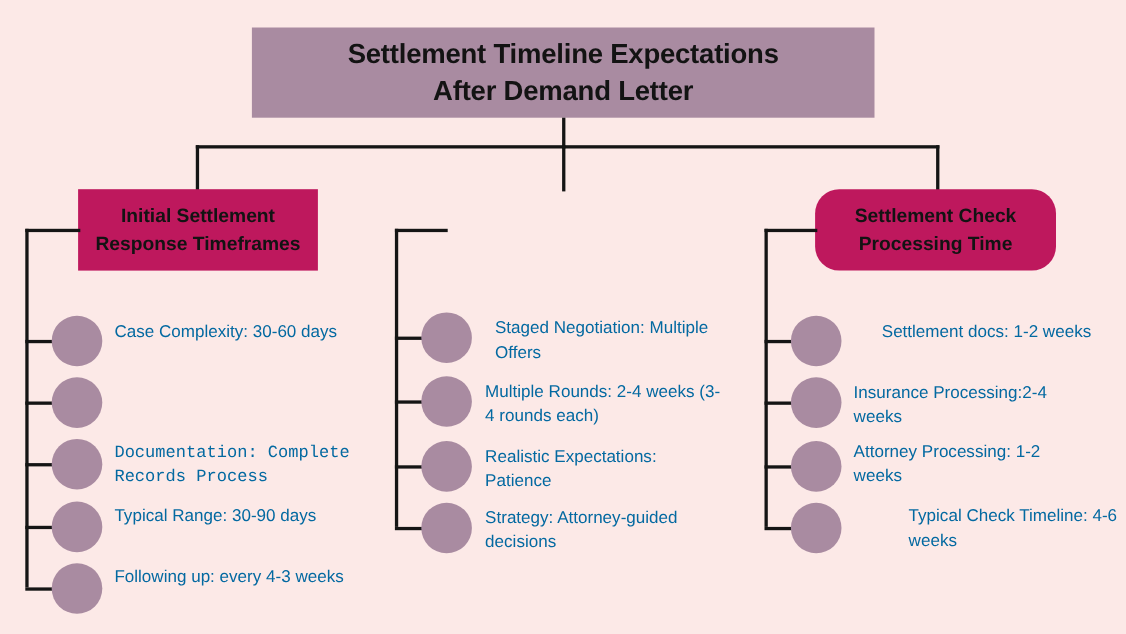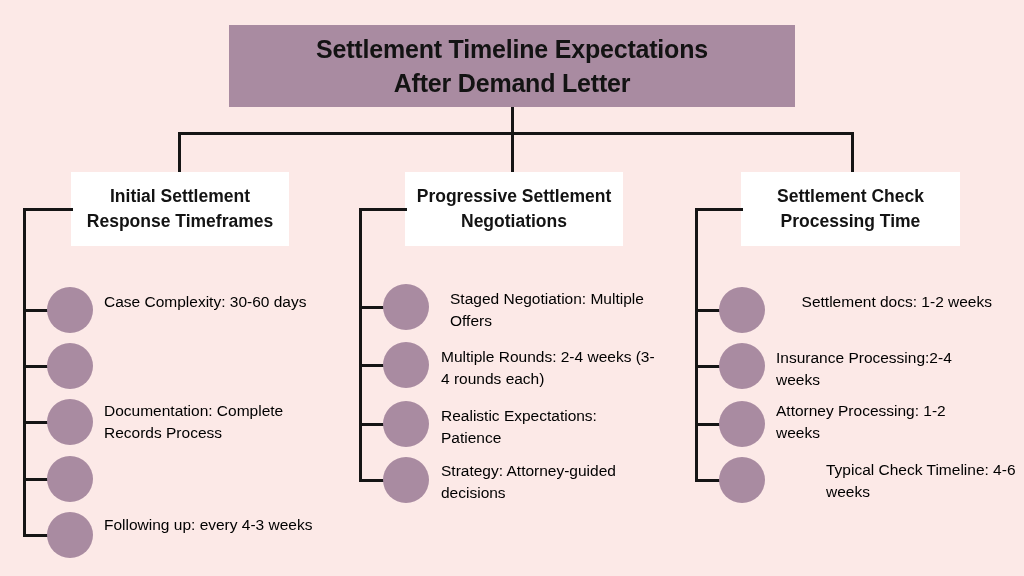--- a/index.html
+++ b/index.html
@@ -45,50 +45,50 @@
     font-weight: bold;
     color: #131313;
     line-height: 1.38;
     letter-spacing: -0.2px;
     white-space: pre-line;
   }
 
   
   .header-box {
     position: absolute;
-    background: #ffffff;
+    background: #be185d;
     display: flex;
     align-items: center;
     justify-content: center;
     text-align: center;
     height: 74px;
   }
   .header-text {
     font-size: 17.5px;
     font-weight: bold;
     color: #131313;
     line-height: 1.42;
     white-space: pre-line;
   }
   .hb-0 { left: 71px;  top: 172px; width: 218px; }
   .hb-1 { left: 405px; top: 172px; width: 218px; }
-  .hb-2 { left: 741px; top: 172px; width: 219px; }
+  .hb-2 { left: 741px; top: 172px; width: 219px; border-radius: 22px; }
 
   
   .bullet-dot {
     position: absolute;
     width: 46px;
     height: 46px;
     border-radius: 50%;
     background: #a98ba1;
   }
   .bullet-text {
     position: absolute;
     font-size: 15.5px;
-    color: #000000;
+    color: #0369a1;
     line-height: 1.42;
     width: 216px;
   }
 </style>
 </head>
 <body>
 
 <div id="canvas">
 
   <div class="title-box">
@@ -113,33 +113,30 @@
 
   <div class="line h-line" style="left:23px; top:309px; width:30px;"></div>
   <div class="bullet-dot" style="left:47px; top:287px;"></div>
   <div class="bullet-text" style="left:104px; top:291px;">Case Complexity: 30-60 days</div>
 
   <div class="line h-line" style="left:23px; top:365px; width:30px;"></div>
   <div class="bullet-dot" style="left:47px; top:343px;"></div>
 
   <div class="line h-line" style="left:23px; top:421px; width:30px;"></div>
   <div class="bullet-dot" style="left:47px; top:399px;"></div>
-  <div class="bullet-text" style="left:104px; top:400px;">Documentation: Complete Records Process</div>
+  <div class="bullet-text" style="left:104px; top:400px;font-family:Liberation Mono, monospace;">Documentation: Complete Records Process</div>
 
   <div class="line h-line" style="left:23px; top:478px; width:30px;"></div>
   <div class="bullet-dot" style="left:47px; top:456px;"></div>
+  <div class="bullet-text" style="left:104px; top:459px;">Typical Range: 30-90 days</div>
 
   <div class="line h-line" style="left:23px; top:534px; width:30px;"></div>
   <div class="bullet-dot" style="left:47px; top:512px;"></div>
   <div class="bullet-text" style="left:104px; top:514px;">Following up: every 4-3 weeks</div>
 
-  <div class="header-box hb-1">
-    <div class="header-text">Progressive Settlement
-Negotiations</div>
-  </div>
   <div class="line h-line" style="left:359px; top:208px; width:48px;"></div>
   <div class="line v-line" style="left:359px; top:208px; height:271px;"></div>
 
   <div class="line h-line" style="left:359px; top:306px; width:30px;"></div>
   <div class="bullet-dot" style="left:383px; top:284px;"></div>
   <div class="bullet-text" style="left:450px; top:288px;">Staged Negotiation: Multiple Offers</div>
 
   <div class="line h-line" style="left:359px; top:364px; width:30px;"></div>
   <div class="bullet-dot" style="left:383px; top:342px;"></div>
   <div class="bullet-text" style="left:441px; top:346px;">Multiple Rounds: 2-4 weeks (3-4 rounds each)</div>

